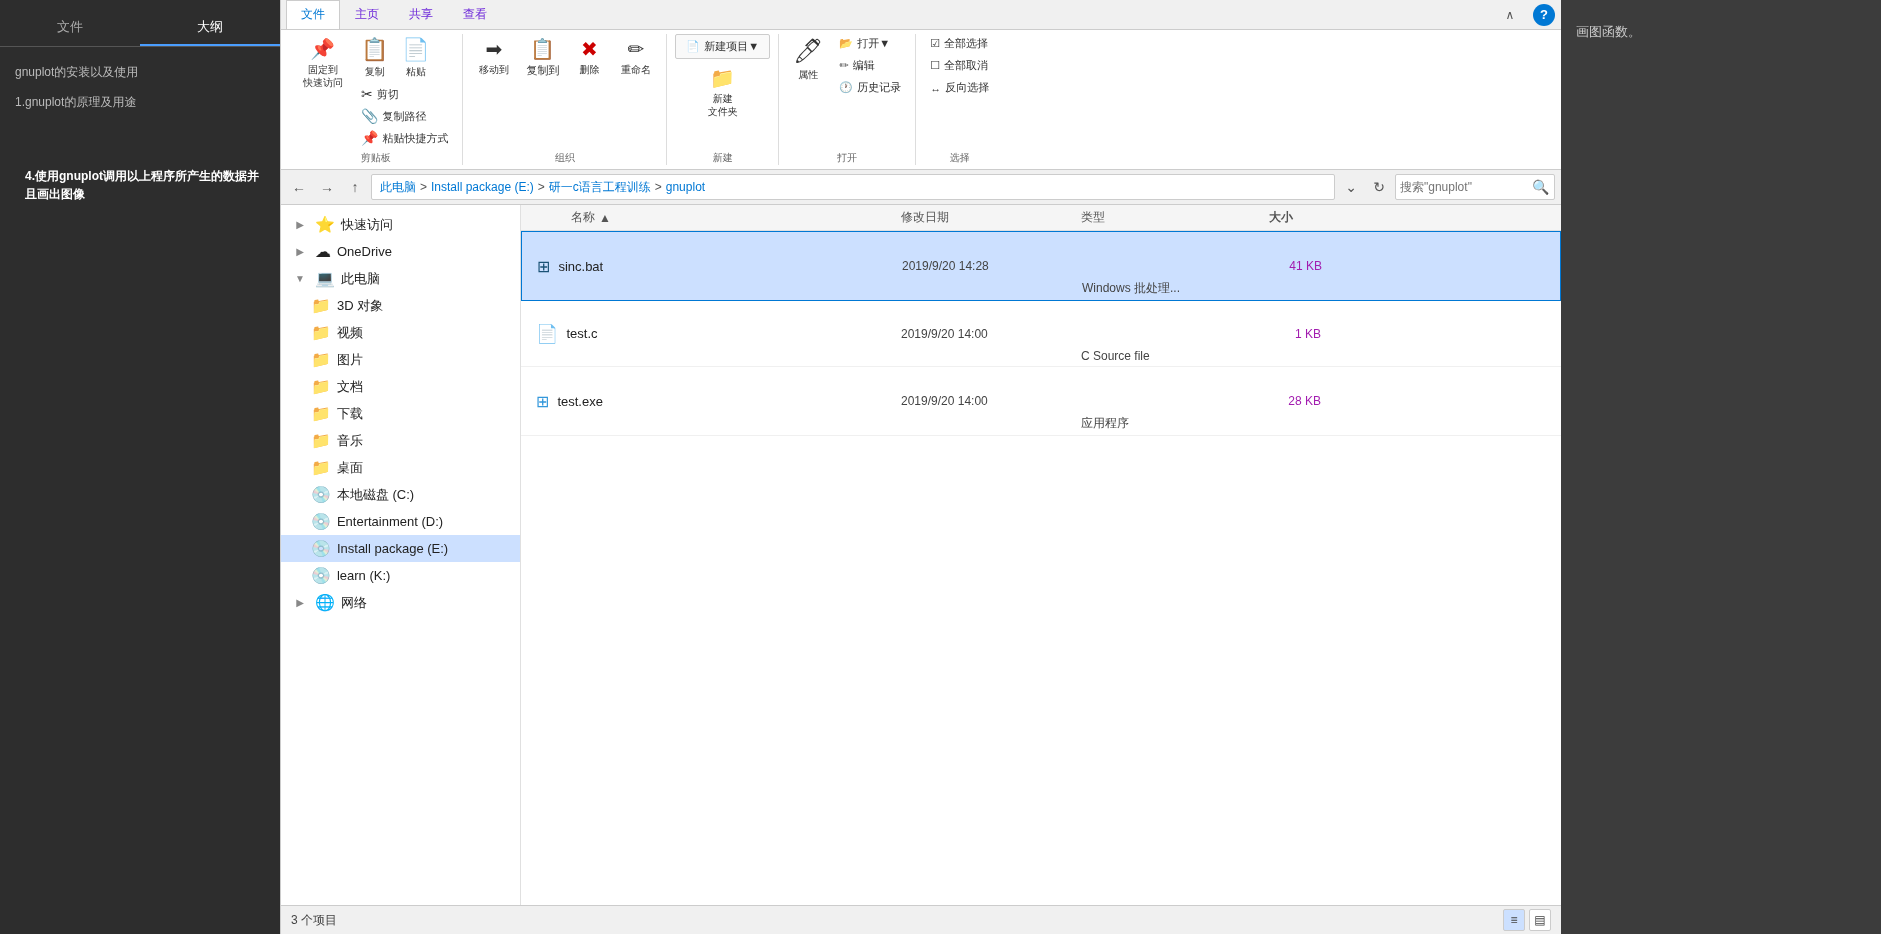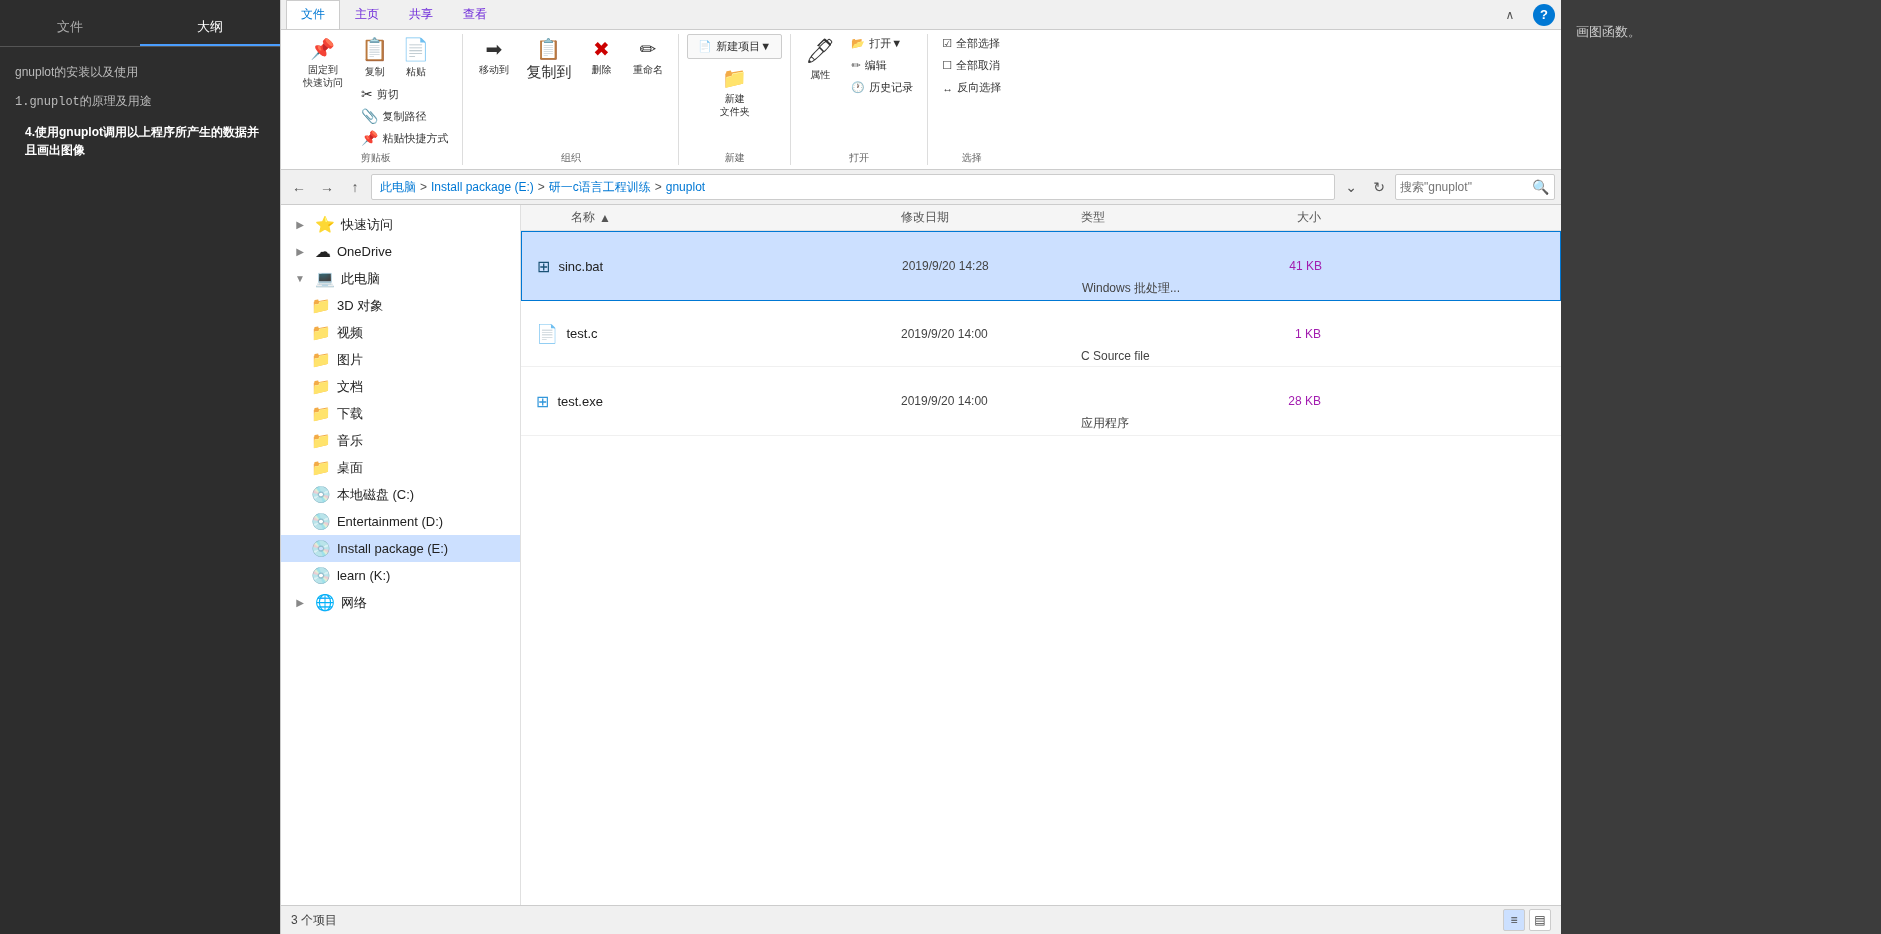--- a/index.html
+++ b/index.html
@@ -35,20 +35,21 @@
     .left-sidebar .outline-item {
       padding: 6px 15px;
       color: #bbb;
       font-size: 12px;
       cursor: pointer;
       line-height: 1.5;
     }
     .left-sidebar .outline-item.highlighted {
       color: #fff;
       font-weight: bold;
+      margin-top: 44px;
     }
 
     
     .right-area {
       flex: 1;
       display: flex;
       flex-direction: column;
       background: #f0f0f0;
     }
 
@@ -235,21 +236,21 @@
       display: flex;
       padding: 4px 0;
       border-bottom: 1px solid #e0e0e0;
       background: #f5f5f5;
       font-size: 12px;
       color: #555;
     }
     .file-col-name { width: 380px; padding-left: 50px; cursor: pointer; display: flex; align-items: center; gap: 4px; }
     .file-col-date { width: 180px; }
     .file-col-type { width: 160px; }
-    .file-col-size { width: 100px; text-align: right; padding-right: 20px; }
+    .file-col-size { width: 100px; text-align: center; padding-right: 20px; font-weight: bold; }
     .file-row {
       display: flex;
       align-items: center;
       padding: 3px 0;
       font-size: 13px;
       color: #222;
       border-bottom: 1px solid #f0f0f0;
     }
     .file-row.selected { background: #cce0ff; border: 1px solid #0078d4; }
     .file-cell-name {
@@ -348,21 +349,21 @@
 </head>
 <body>
 
 <div class="left-sidebar">
   <div class="tabs">
     <div class="tab">文件</div>
     <div class="tab active">大纲</div>
   </div>
   <div>
     <div class="outline-item">gnuplot的安装以及使用</div>
-    <div class="outline-item" style="font-family:Liberation Mono, monospace;">1.gnuplot的原理及用途</div>
+    <div class="outline-item" style="">1.gnuplot的原理及用途</div>
     <div class="outline-item highlighted" style="padding-left:25px; color:#fff; font-weight:bold;">4.使用gnuplot调用以上程序所产生的数据并且画出图像</div>
   </div>
 </div>
 
 <div class="right-area">
   <div class="explorer">
 
     <div style="display:flex; justify-content:space-between; align-items:center; background:#f0f0f0; border-bottom:1px solid #ccc;">
       <div class="ribbon-tabs">
         <div class="ribbon-tab active">文件</div>
@@ -414,21 +415,21 @@
       </div>
 
       <div class="ribbon-group">
         <div style="display:flex; gap:4px;">
           <div class="ribbon-btn" style="min-width:45px;">
             <div class="btn-icon">➡</div>
             <div style="font-size:10px; text-align:left;font-family:Liberation Mono, monospace;">移动到</div>
           </div>
           <div class="ribbon-btn" style="min-width:45px;">
             <div class="btn-icon">📋</div>
-            <div style="font-size:15px; text-align:center;">复制到</div>
+            <div style="font-size:11px; text-align:center;">复制到</div>
           </div>
           <div class="ribbon-btn" style="min-width:40px;">
             <div class="btn-icon" style="color:#c00;">✖</div>
             <div style="font-size:10px;">删除</div>
           </div>
           <div class="ribbon-btn" style="min-width:45px;">
             <div class="btn-icon">✏</div>
             <div style="font-size:10px;">重命名</div>
           </div>
         </div>

